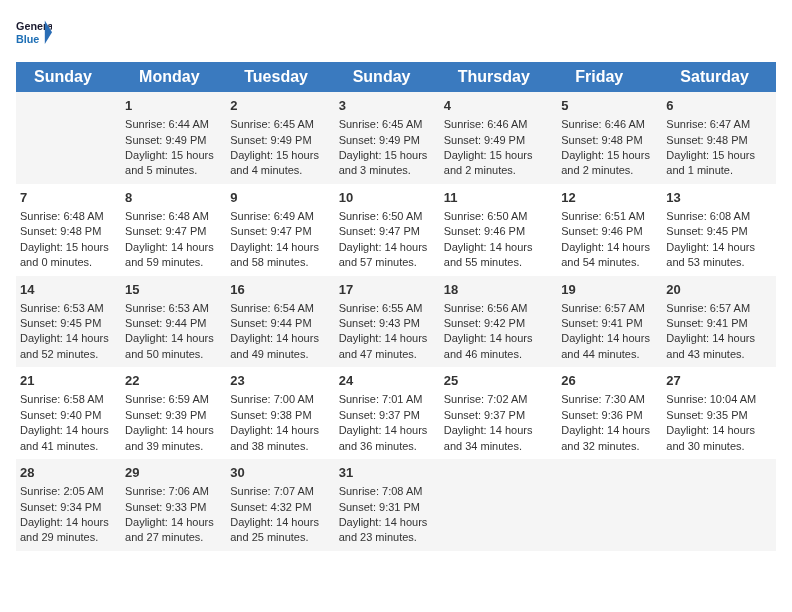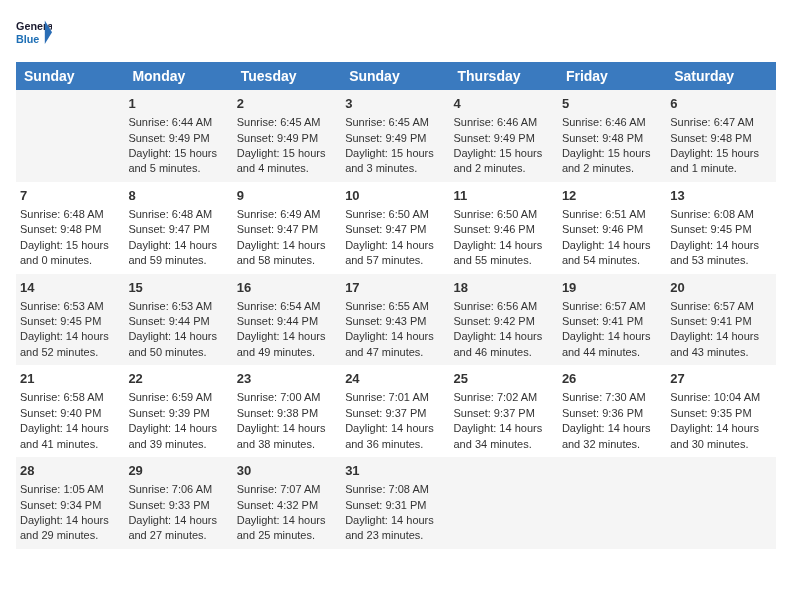--- a/index.html
+++ b/index.html
@@ -38,23 +38,23 @@
       color: #555;
     }
     table {
       width: 100%;
       border-collapse: collapse;
       font-size: 11px;
     }
     thead tr th {
       background-color: #3a7abf;
       color: #fff;
-      padding: 6px 8px;
+      padding: 6px 18px;
       text-align: left;
-      font-size: 14px;
+      font-size: 16px;
       font-weight: bold;
     }
     tbody tr {
       vertical-align: top;
     }
     tbody tr:nth-child(odd) {
       background-color: #f5f5f5;
     }
     tbody tr:nth-child(even) {
       background-color: #fff;
@@ -300,21 +300,21 @@
           <span class="day-num">27</span>
           <span class="cell-line">Sunrise: 10:04 AM</span>
           <span class="cell-line">Sunset: 9:35 PM</span>
           <span class="cell-line">Daylight: 14 hours</span>
           <span class="cell-line">and 30 minutes.</span>
         </td>
       </tr>
       <tr>
         <td>
           <span class="day-num">28</span>
-          <span class="cell-line">Sunrise: 1:05 AM</span>
+          <span class="cell-line">Sunrise: 2:05 AM</span>
           <span class="cell-line">Sunset: 9:34 PM</span>
           <span class="cell-line">Daylight: 14 hours</span>
           <span class="cell-line">and 29 minutes.</span>
         </td>
         <td>
           <span class="day-num">29</span>
           <span class="cell-line">Sunrise: 7:06 AM</span>
           <span class="cell-line">Sunset: 9:33 PM</span>
           <span class="cell-line">Daylight: 14 hours</span>
           <span class="cell-line">and 27 minutes.</span>

